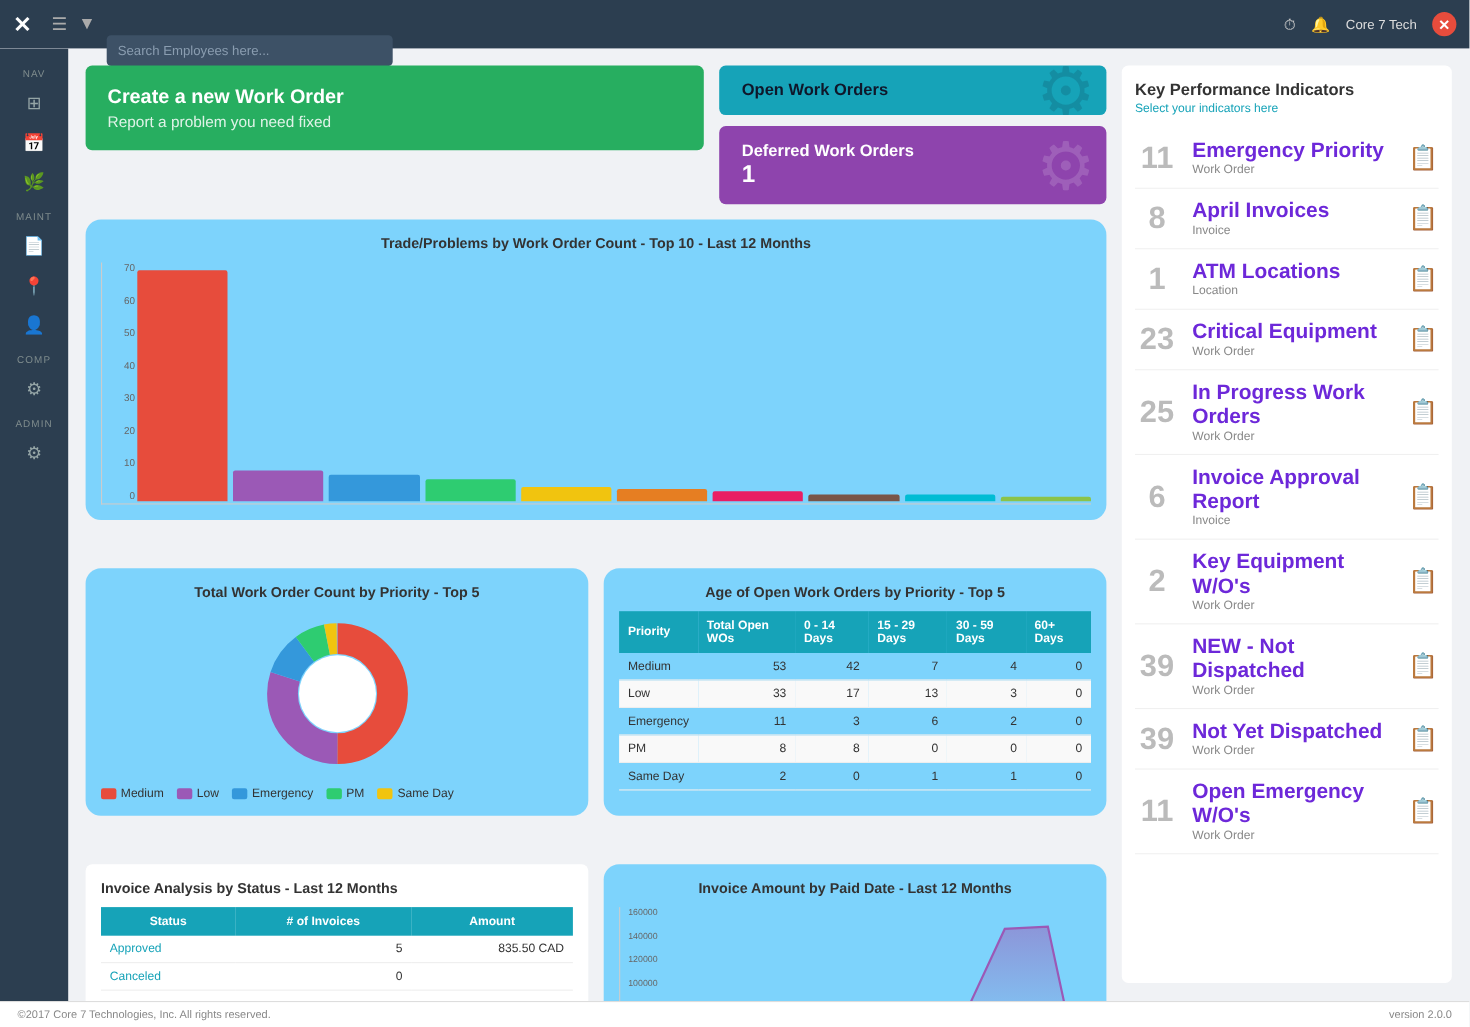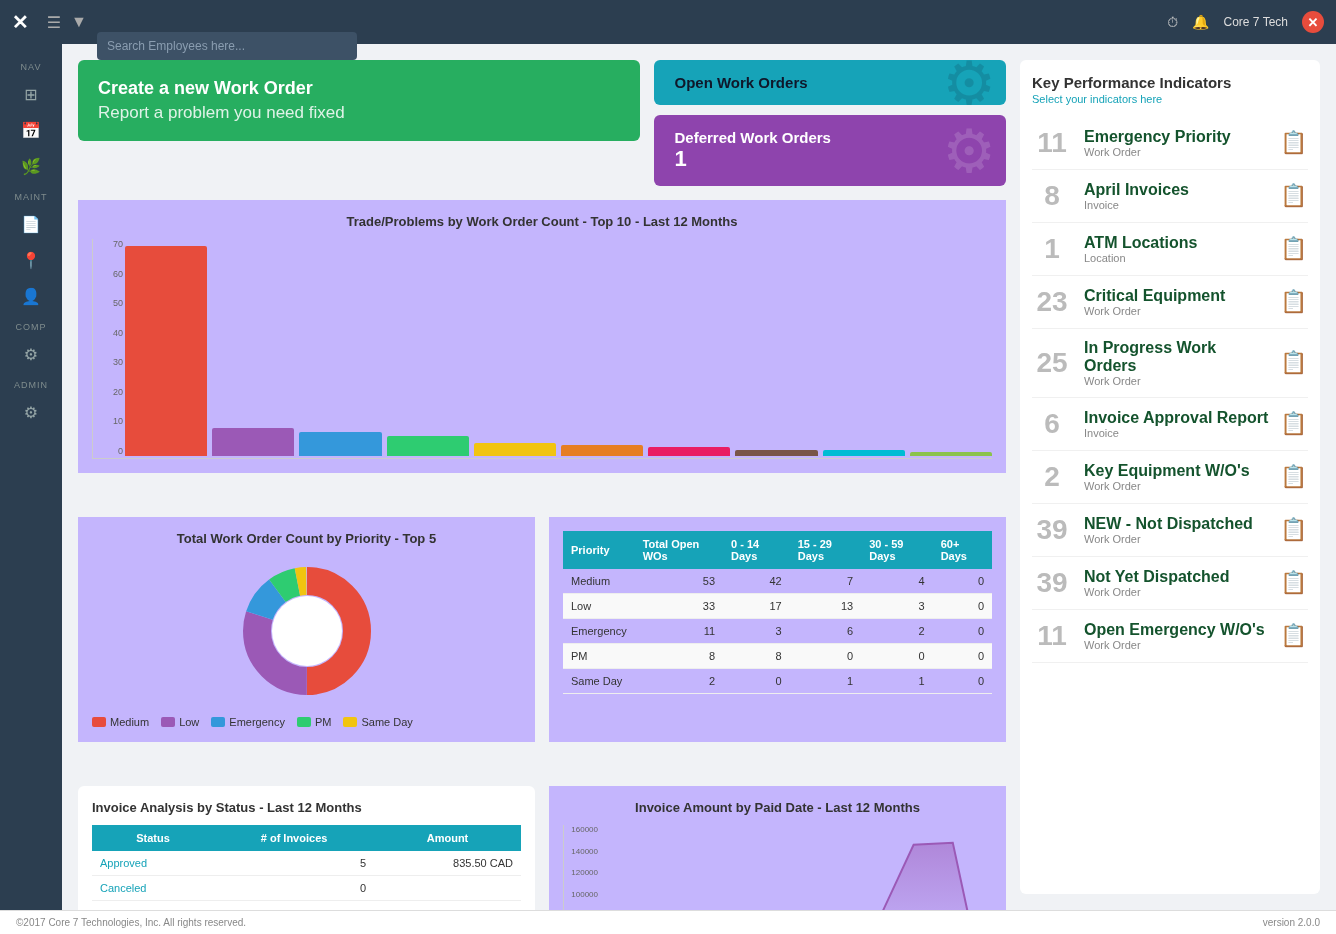--- a/index.html
+++ b/index.html
@@ -26,31 +26,31 @@
 
     
     .content-area { flex: 1; overflow-y: auto; padding: 16px; display: flex; gap: 14px; }
 
     
     .left-col { flex: 1; min-width: 0; display: flex; flex-direction: column; gap: 14px; }
 
     
     .card-create { background: #27ae60; border-radius: 6px; padding: 18px 20px; color: white; cursor: pointer; }
     .card-create h2 { font-size: 18px; font-weight: 700; }
-    .card-create p { font-size: 17px; opacity: 0.85; margin-top: 4px; }
+    .card-create p { font-size: 14px; opacity: 0.85; margin-top: 4px; }
     .card-open { background: #16a3b8; border-radius: 6px; padding: 14px 20px; color: #0f172a; cursor: pointer; position: relative; overflow: hidden; }
     .card-open h3 { font-size: 15px; font-weight: 600; }
     .card-open .count { font-size: 22px; font-weight: bold; }
     .card-deferred { background: #8e44ad; border-radius: 6px; padding: 14px 20px; color: white; cursor: pointer; position: relative; overflow: hidden; }
     .card-deferred h3 { font-size: 15px; font-weight: 600; }
     .card-deferred .count { font-size: 22px; font-weight: bold; }
     .card-watermark { position: absolute; right: 10px; top: 50%; transform: translateY(-50%); font-size: 60px; opacity: 0.15; }
 
     
-    .chart-section { background: #c4b5fd; border-radius: 0; padding: 14px; }
+    .chart-section { background: #7dd3fc; border-radius: 14px; padding: 14px; }
     .chart-title { font-size: 13px; font-weight: 600; text-align: center; margin-bottom: 10px; color: #333; }
     .donut-container { display: flex; justify-content: center; align-items: center; }
     .legend { display: flex; flex-wrap: wrap; gap: 6px 12px; margin-top: 10px; font-size: 11px; }
     .legend-item { display: flex; align-items: center; gap: 4px; }
     .legend-dot { width: 14px; height: 10px; border-radius: 2px; }
 
     
     .age-table { width: 100%; border-collapse: collapse; font-size: 11px; }
     .age-table th { background: #16a3b8; color: white; padding: 7px 8px; text-align: left; }
     .age-table td { padding: 6px 8px; border-bottom: 1px solid #eee; text-align: right; }
@@ -65,21 +65,21 @@
     .inv-table td:first-child { text-align: left; }
     .inv-table td a { color: #16a3b8; text-decoration: none; }
 
     
     .kpi-panel { width: 300px; flex-shrink: 0; background: white; border-radius: 6px; overflow-y: auto; padding: 14px 12px; }
     .kpi-title { font-size: 15px; font-weight: 700; color: #333; margin-bottom: 2px; }
     .kpi-subtitle { font-size: 11px; color: #16a3b8; cursor: pointer; margin-bottom: 12px; }
     .kpi-item { display: flex; align-items: center; padding: 10px 0; border-bottom: 1px solid #f0f0f0; gap: 12px; cursor: pointer; }
     .kpi-num { font-size: 28px; font-weight: 700; color: #bbb; min-width: 40px; text-align: center; }
     .kpi-info { flex: 1; }
-    .kpi-info-title { font-size: 16px; font-weight: 600; color: #14532d; }
+    .kpi-info-title { font-size: 19px; font-weight: 600; color: #6d28d9; }
     .kpi-info-sub { font-size: 11px; color: #888; }
     .kpi-icon { color: #ddd; font-size: 22px; }
 
     
     .footer { height: 24px; background: white; border-top: 1px solid #ddd; display: flex; align-items: center; justify-content: space-between; padding: 0 16px; font-size: 10px; color: #888; flex-shrink: 0; }
 
     .two-cols { display: flex; gap: 14px; }
     .two-cols > * { flex: 1; min-width: 0; margin-top: 30px; }
   </style>
 </head>
@@ -219,20 +219,21 @@
                 <div class="legend-dot" style="background:#2ecc71;"></div>
                 <span>PM</span>
               </div>
             <div class="legend-item">
                 <div class="legend-dot" style="background:#f1c40f;"></div>
                 <span>Same Day</span>
               </div>
           </div>
         </div>
         <div class="chart-section">
+          <div class="chart-title">Age of Open Work Orders by Priority - Top 5</div>
           <table class="age-table">
             <thead>
               <tr>
                 <th>Priority</th>
                 <th>Total Open WOs</th>
                 <th>0 - 14 Days</th>
                 <th>15 - 29 Days</th>
                 <th>30 - 59 Days</th>
                 <th>60+ Days</th>
               </tr>

